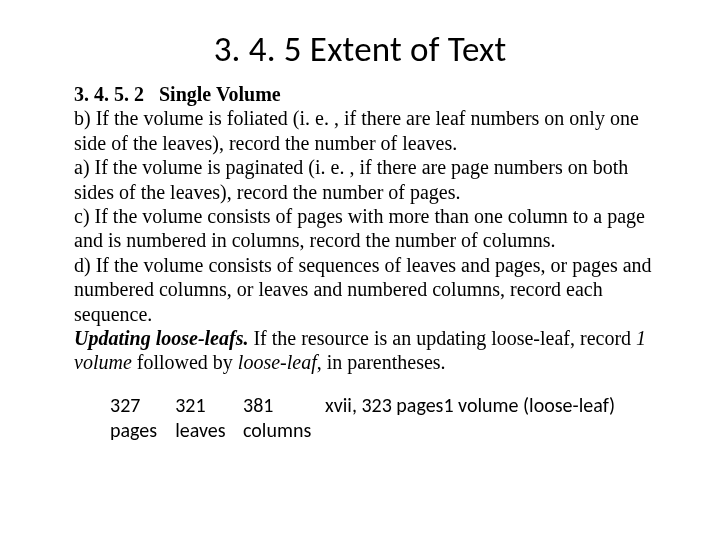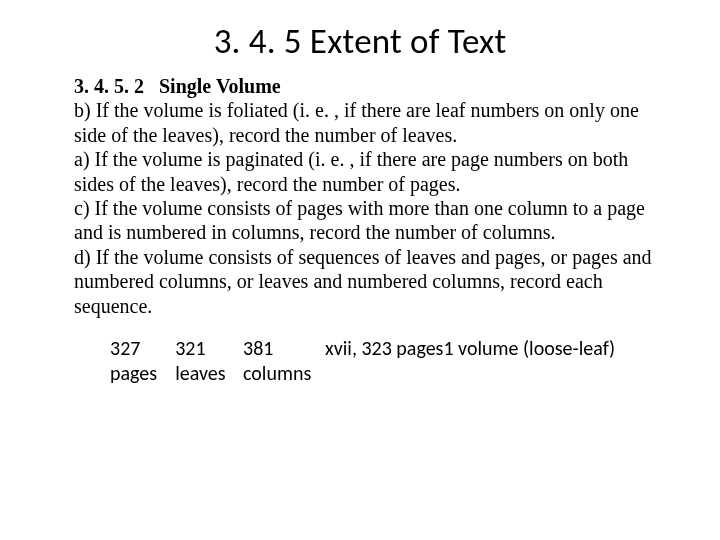--- a/index.html
+++ b/index.html
@@ -14,21 +14,21 @@
   .slide {
     box-sizing: border-box;
     width: 720px;
     height: 540px;
     padding: 20px 40px 0 40px;
   }
   .title {
     font-size: 35px;
     font-weight: 400;
     text-align: center;
-    margin: 0 0 12px 0;
+    margin: 8px 0 12px 0;
     letter-spacing: 0.2px;
   }
   .sub-number {
     font-weight: 700;
     font-size: 20px;
   }
   .sub-title {
     font-weight: 700;
     font-size: 20px;
   }
@@ -67,20 +67,23 @@
 
   <div class="body">
     <p class="para">
       <span class="sub-number">3. 4. 5. 2</span>
       <span class="sub-title">&nbsp;&nbsp;<span>Single Volume</span></span>
     </p>
     <p class="para">b)  If the volume is foliated (i. e. , if there are leaf numbers on only one side of the leaves), record the number of leaves.</p>
     <p class="para">a)  If the volume is paginated (i. e. , if there are page numbers on both sides of the leaves), record the number of pages.</p>
     <p class="para">c)  If the volume consists of pages with more than one column to a page and is numbered in columns, record the number of columns.</p>
     <p class="para">d)  If the volume consists of sequences of leaves and pages, or pages and numbered columns, or leaves and numbered columns, record each sequence.</p>
+    <p class="para">
+      <span class="boldital">Updating loose-leafs.</span><span> If the resource is an updating loose-leaf, record </span><span class="ital">1 volume</span><span> followed by </span><span class="ital">loose-leaf</span><span>, in parentheses.</span>
+    </p>
   </div>
 
   <div class="examples">
     <div class="col col-left">
       <span>327 pages</span>
       <span>321 leaves</span>
       <span>381 columns</span>
     </div>
     <div class="col col-right">
       <span>xvii, 323 pages</span>

